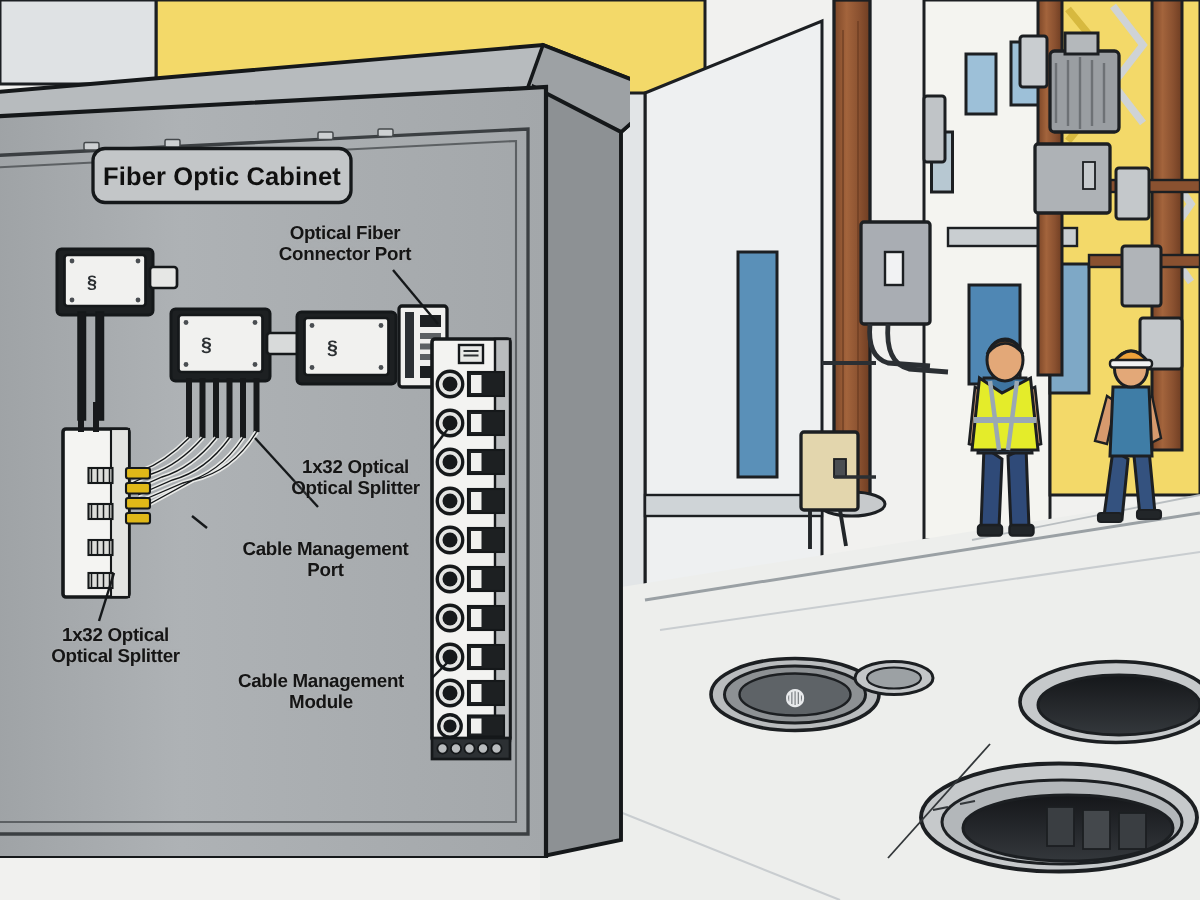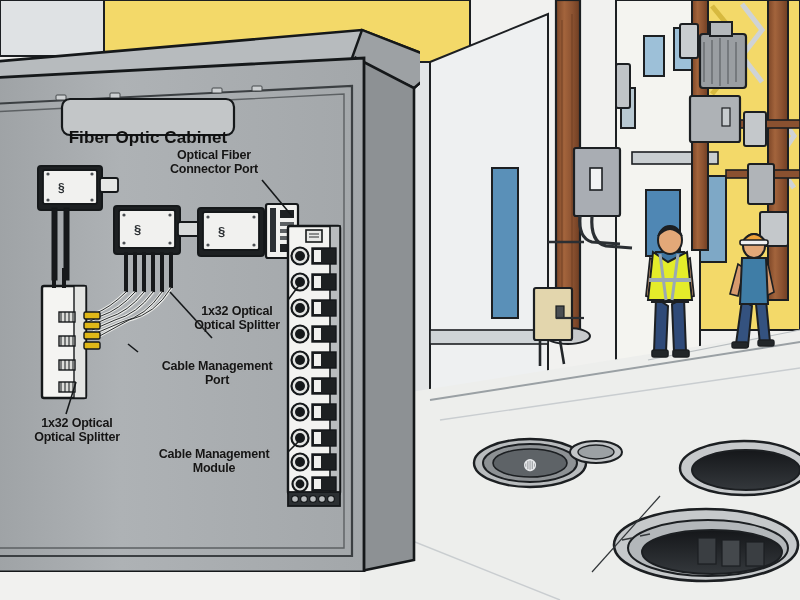--- a/index.html
+++ b/index.html
@@ -374,23 +374,23 @@
           <path d="M170 292 L212 338" stroke-width="1.6"></path>
           <path d="M76 382 L66 414" stroke-width="1.6"></path>
           <path d="M288 452 L300 440" stroke-width="1.6"></path>
           <path d="M138 352 L128 344" stroke-width="1.6"></path>
         </g>
       </g>
 
     </g>
   </svg>
 
-  <div class="lbl-title" style="left:62px; top:108px; width:172px;margin-top:20px;">Fiber Optic Cabinet</div>
-
-  <div class="lbl" style="left:150px; top:149px; width:128px; font-size:12.5px;">Optical Fiber
+  <div class="lbl-title" style="left:62px; top:108px; width:172px;">Fiber Optic Cabinet</div>
+
+  <div class="lbl" style="left:166px; top:149px; width:128px; font-size:12.5px;">Optical Fiber
 Connector Port</div>
 
   <div class="lbl" style="left:176px; top:305px; width:122px; font-size:12.5px;">1x32 Optical
 Optical Splitter</div>
 
   <div class="lbl" style="left:142px; top:360px; width:150px; font-size:12.5px;">Cable Management
 Port</div>
 
   <div class="lbl" style="left:16px; top:417px; width:122px; font-size:12.5px;">1x32 Optical
 Optical Splitter</div>

